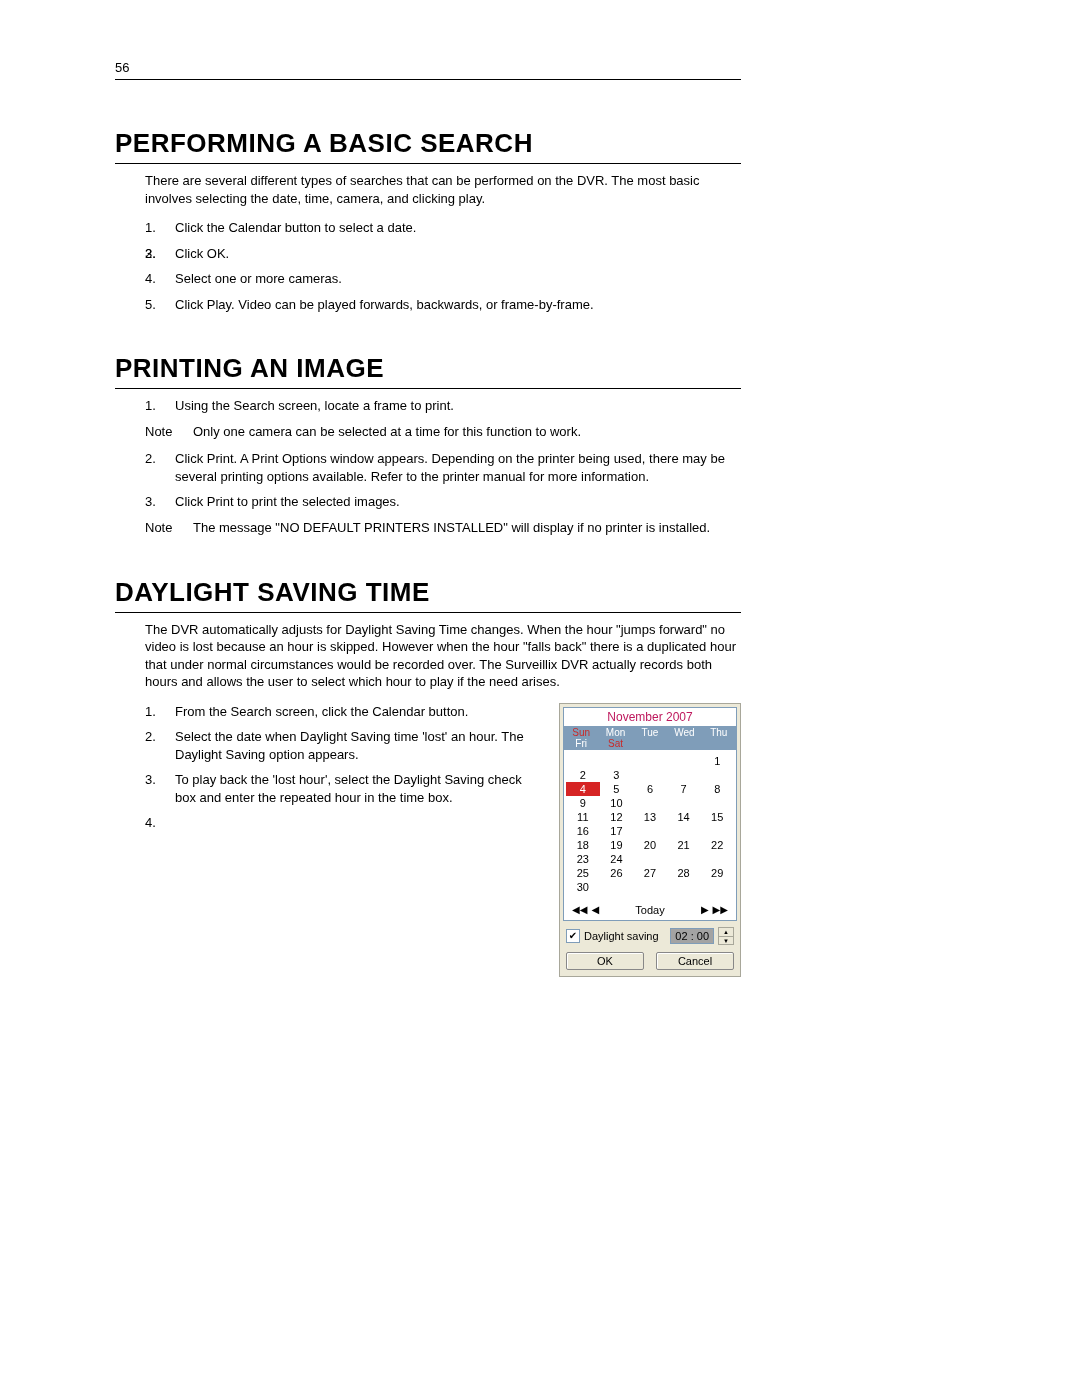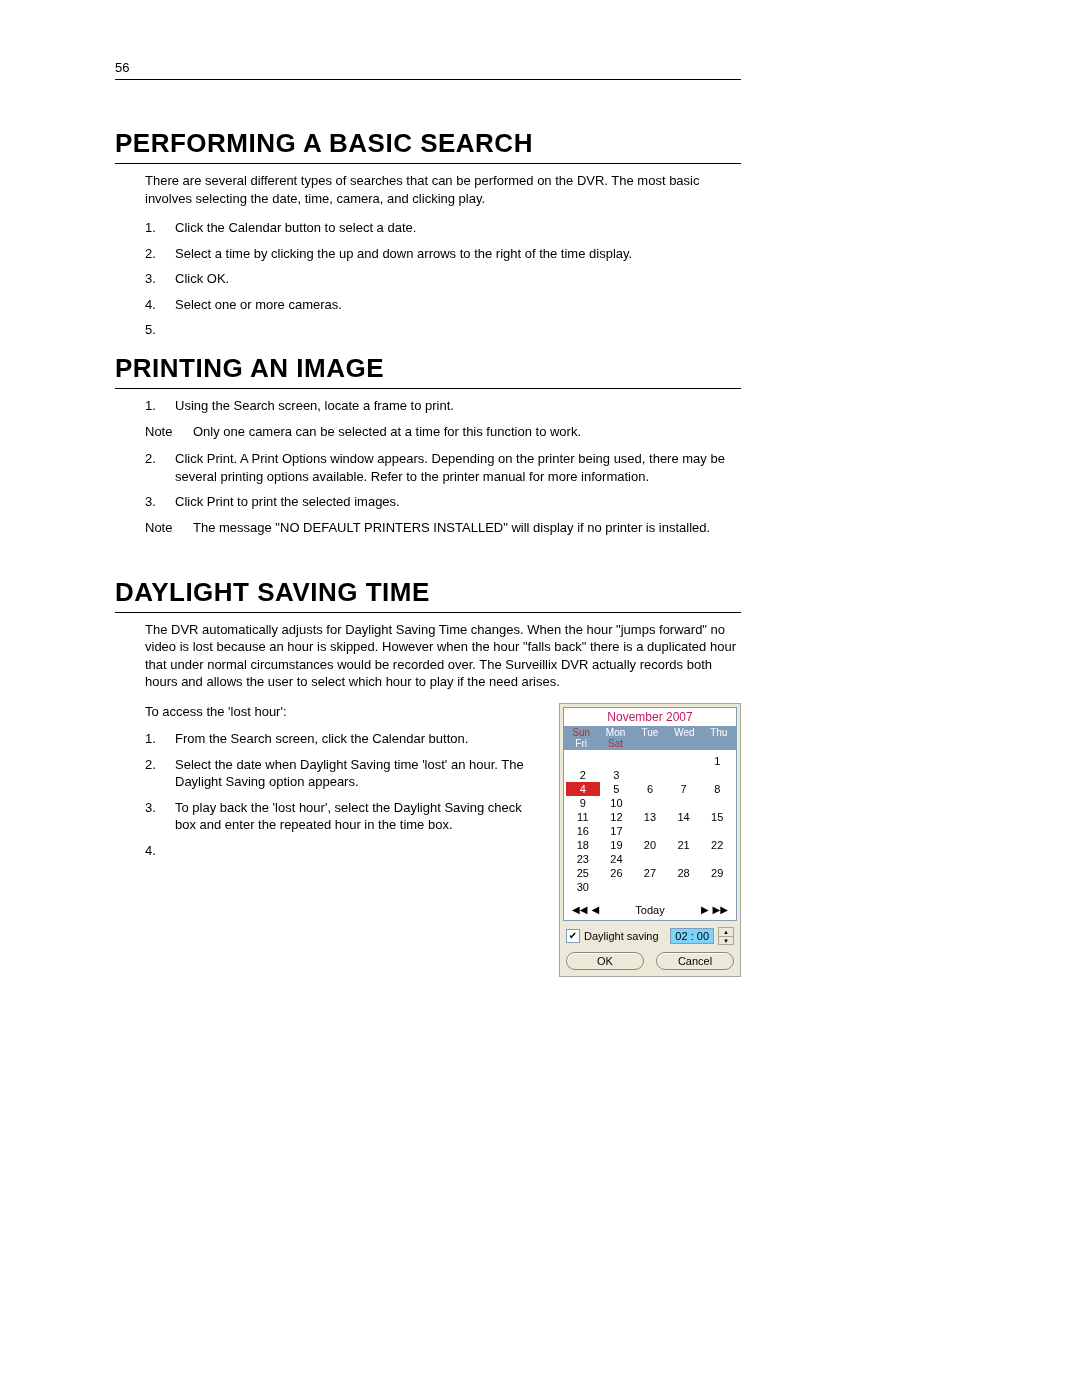--- a/index.html
+++ b/index.html
@@ -152,21 +152,21 @@
     border: 1px solid #7f9db9;
     background: #fff;
     display: inline-flex;
     align-items: center;
     justify-content: center;
     font-size: 10px;
     line-height: 1;
   }
   .time-box {
     border: 1px solid #7f9db9;
-    background: #7dd3fc;
+    background: #a3a3a3;
     padding: 1px 4px;
     font-size: 11px;
   }
   .spinner {
     display: inline-flex;
     flex-direction: column;
     border: 1px solid #a8a79a;
     background: #ece9d8;
     width: 14px;
     height: 16px;
@@ -181,45 +181,45 @@
   .spinner div:last-child { border-bottom: 0; }
   .btn-row {
     display: flex;
     justify-content: space-around;
     padding: 4px 6px 6px 6px;
     gap: 12px;
   }
   .win-btn {
     flex: 1;
     border: 1px solid #888;
-    border-radius: 9px;
+    border-radius: 2px;
     background: #ece9d8;
     text-align: center;
     padding: 2px 0;
     font-size: 11px;
     box-shadow: inset 1px 1px 0 #fff;
   }
 </style>
 </head>
 <body>
 
 <div class="page">
 
   <div class="page-number">56</div>
   <hr class="top-rule">
 
   <h2 class="section-title">PERFORMING A BASIC SEARCH</h2>
   <hr class="section-rule">
   <p class="intro">There are several different types of searches that can be performed on the DVR. The most basic involves selecting the date, time, camera, and clicking play.</p>
   <ol class="steps">
     <li><span class="num">1.</span><span>Click the Calendar button to select a date.</span></li>
-    <li><span class="num">2.</span><span>Select a time by clicking the up and down arrows to the right of the time display.</span></li>
+    <li><span class="num">2.</span></li>
     <li><span class="num">3.</span><span>Click OK.</span></li>
     <li><span class="num">4.</span><span>Select one or more cameras.</span></li>
-    <li><span class="num">5.</span></li>
+    <li><span class="num">5.</span><span>Click Play.  Video can be played forwards, backwards, or frame-by-frame.</span></li>
   </ol>
 
   <h2 class="section-title">PRINTING AN IMAGE</h2>
   <hr class="section-rule">
   <ol class="steps" style="margin-bottom:0">
     <li><span class="num">1.</span><span>Using the Search screen, locate a frame to print.</span></li>
   </ol>
   <div class="note-row">
     <div class="note-label">Note</div>
     <div class="note-text">Only one camera can be selected at a time for this function to work.</div>
@@ -232,21 +232,20 @@
     <div class="note-label">Note</div>
     <div class="note-text">The message "NO DEFAULT PRINTERS INSTALLED" will display if no printer is installed.</div>
   </div>
 
   <h2 class="section-title">DAYLIGHT SAVING TIME</h2>
   <hr class="section-rule">
   <p class="intro">The DVR automatically adjusts for Daylight Saving Time changes.  When the hour "jumps forward" no video is lost because an hour is skipped.  However when the hour "falls back" there is a duplicated hour that under normal circumstances would be recorded over.  The Surveillix DVR actually records both hours and allows the user to select which hour to play if the need arises.</p>
 
   <div class="dst-layout">
     <div class="dst-left">
-      <p class="intro" style="padding-left:30px; margin-bottom:10px">To access the 'lost hour':</p>
       <ol class="steps">
         <li><span class="num">1.</span><span>From the Search screen, click the Calendar button.</span></li>
         <li><span class="num">2.</span><span>Select the date when Daylight Saving time 'lost' an hour. The Daylight Saving option appears.</span></li>
         <li><span class="num">3.</span><span>To play back the 'lost hour', select the Daylight Saving check box and enter the repeated hour in the time box.</span></li>
         <li><span class="num">4.</span></li>
       </ol>
     </div>
 
     <div class="calendar-box">
       <div class="cal-inner">

